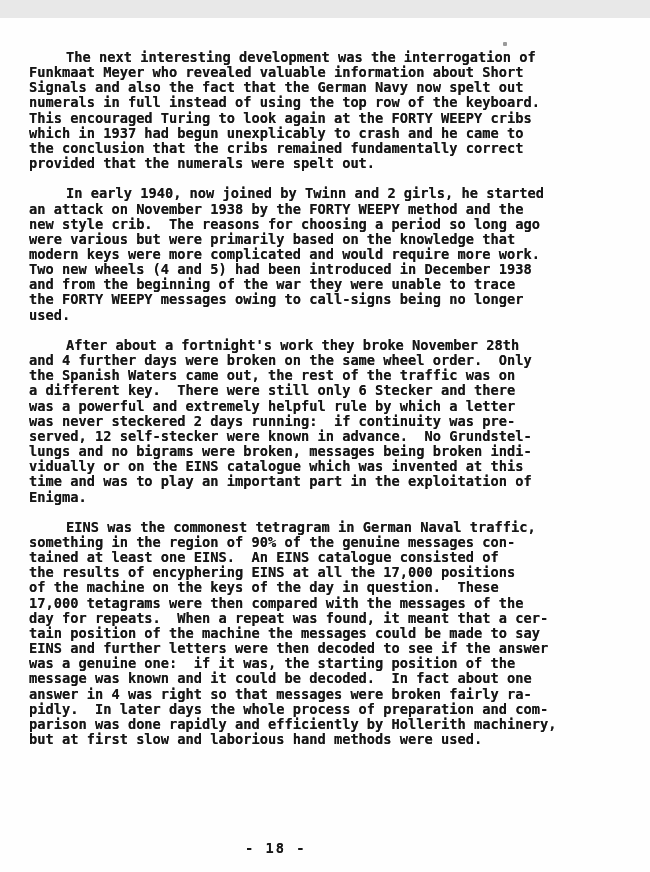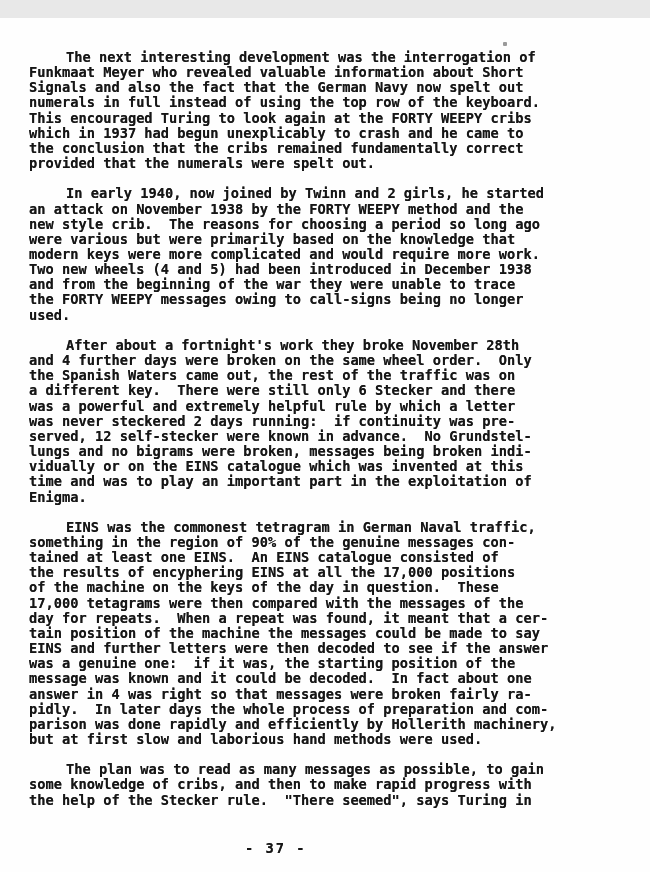--- a/index.html
+++ b/index.html
@@ -97,19 +97,16 @@
 17,000 tetagrams were then compared with the messages of the
 day for repeats.  When a repeat was found, it meant that a cer-
 tain position of the machine the messages could be made to say
 EINS and further letters were then decoded to see if the answer
 was a genuine one:  if it was, the starting position of the
 message was known and it could be decoded.  In fact about one
 answer in 4 was right so that messages were broken fairly ra-
 pidly.  In later days the whole process of preparation and com-
 parison was done rapidly and efficiently by Hollerith machinery,
 but at first slow and laborious hand methods were used.</p>
-    <p class="para">The plan was to read as many messages as possible, to gain
-some knowledge of cribs, and then to make rapid progress with
-the help of the Stecker rule.  "There seemed", says Turing in</p>
   </div>
 
-  <div class="page-number">- 37 -</div>
+  <div class="page-number">- 18 -</div>
 </div>
 
 </body></html>

